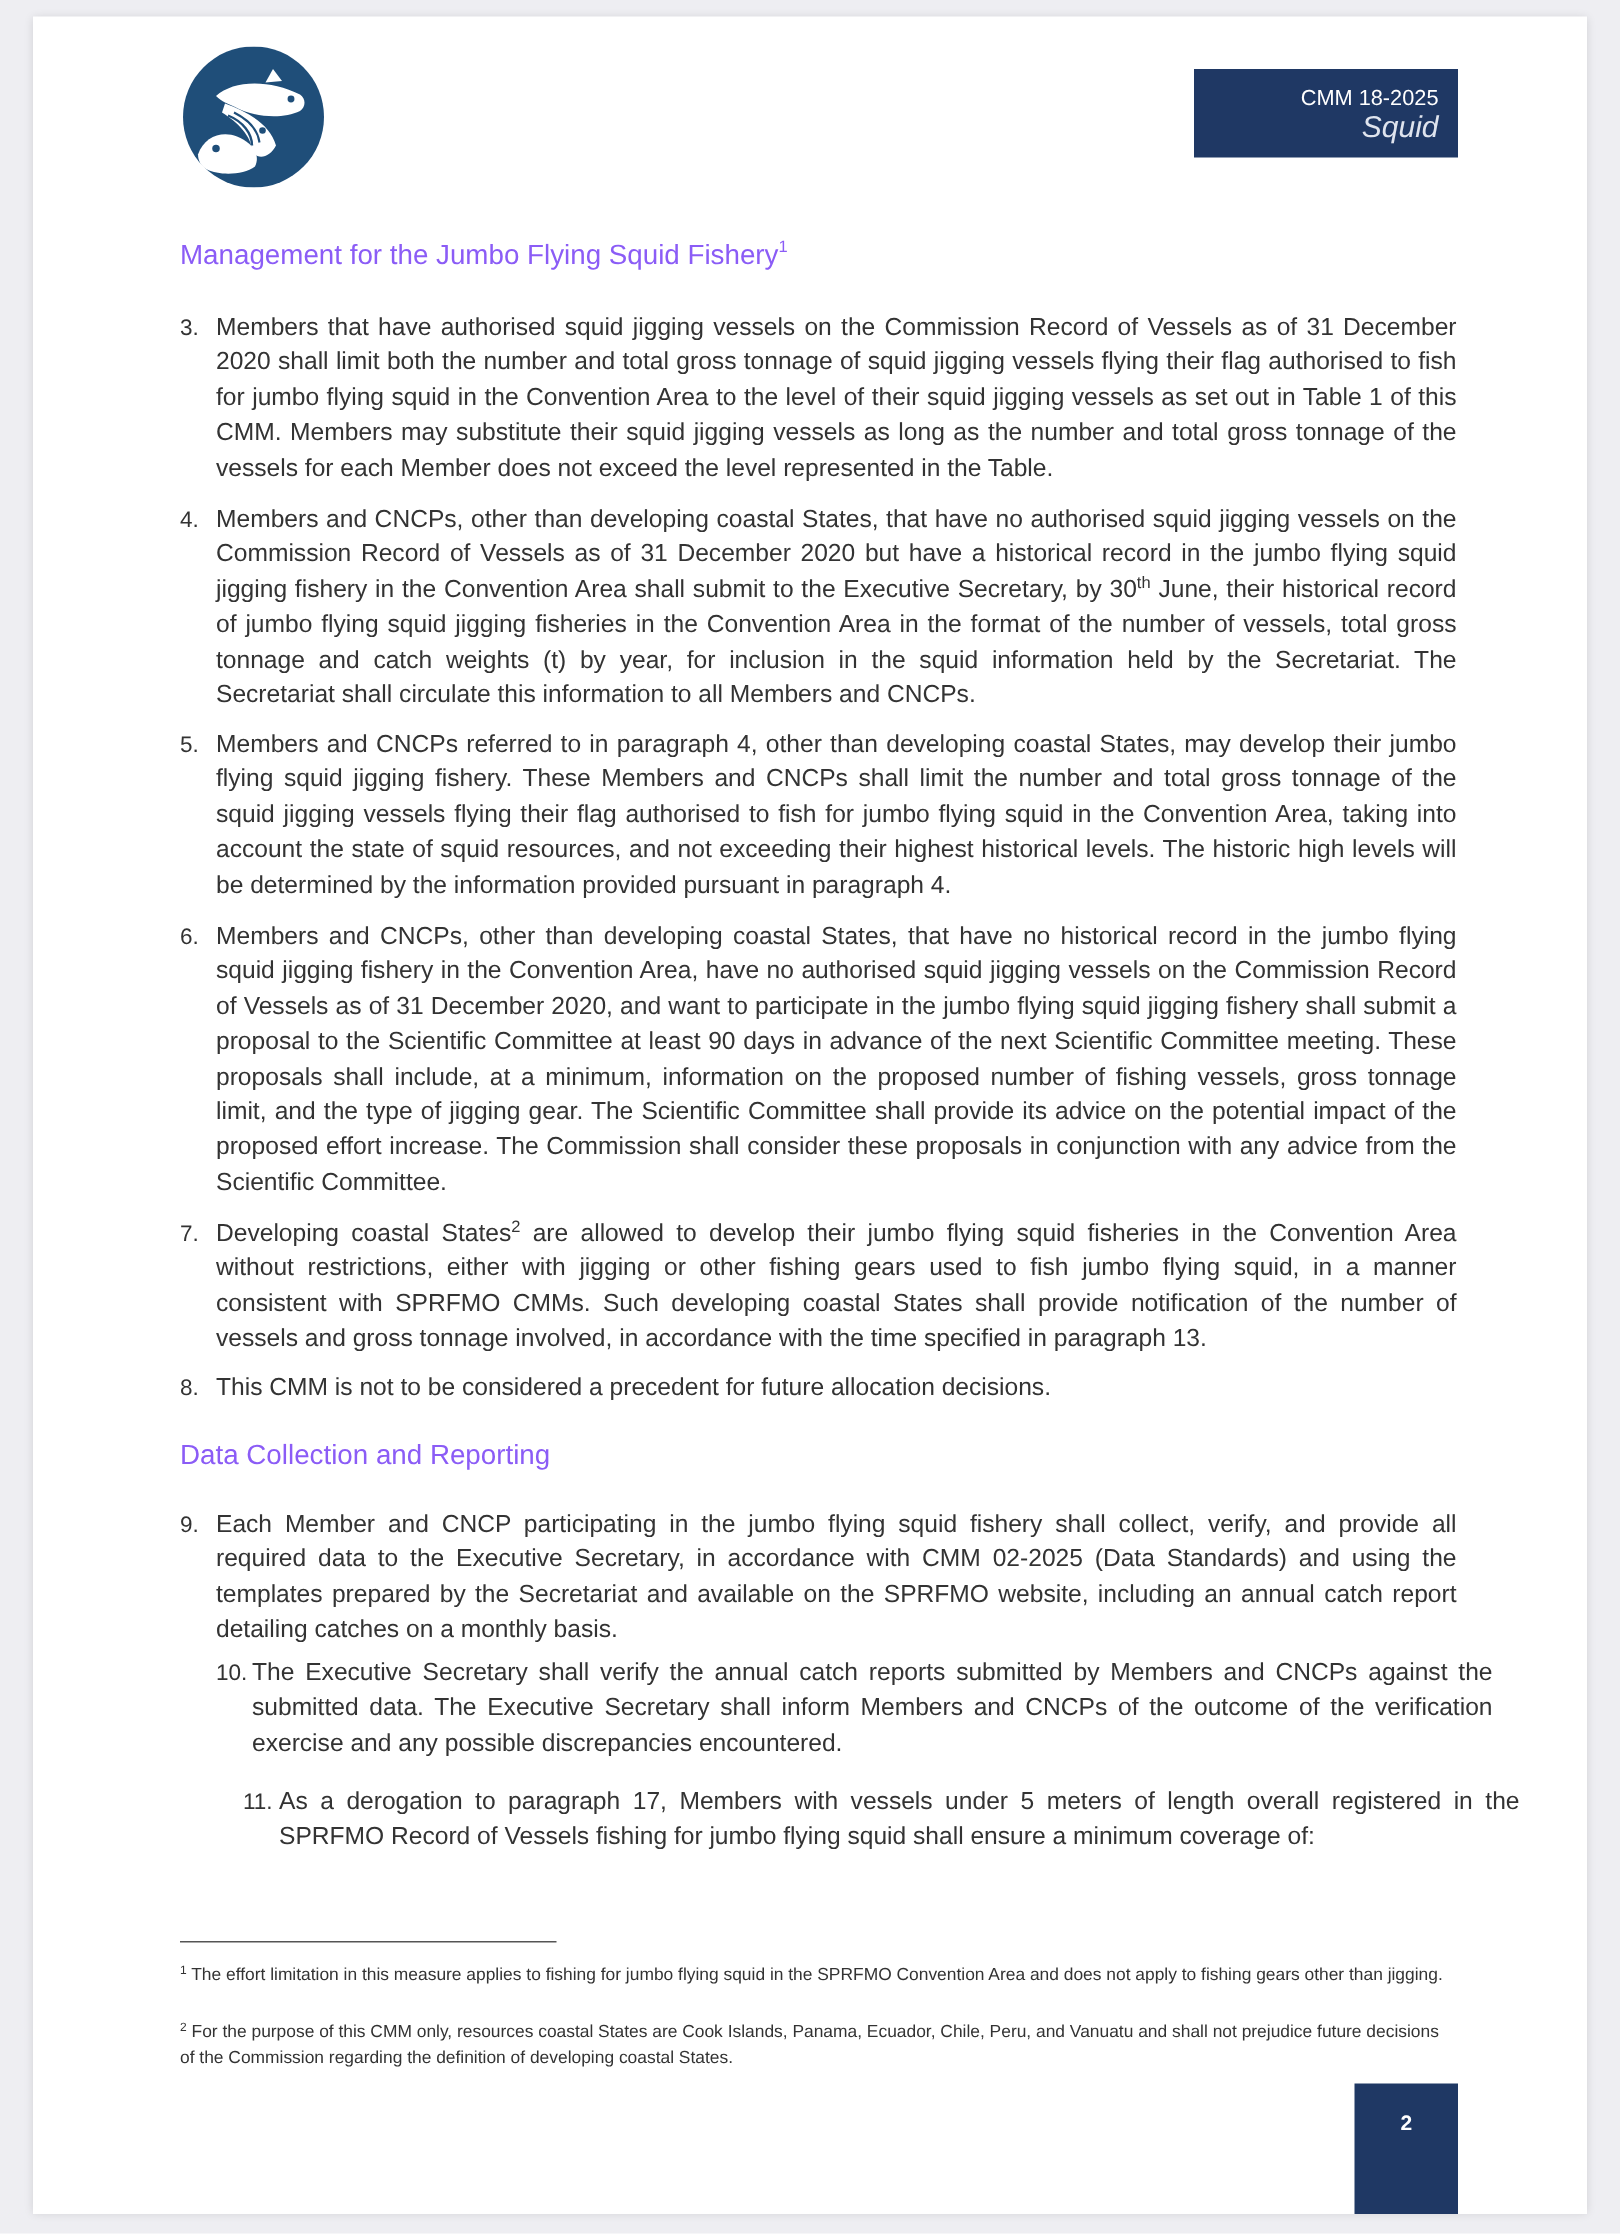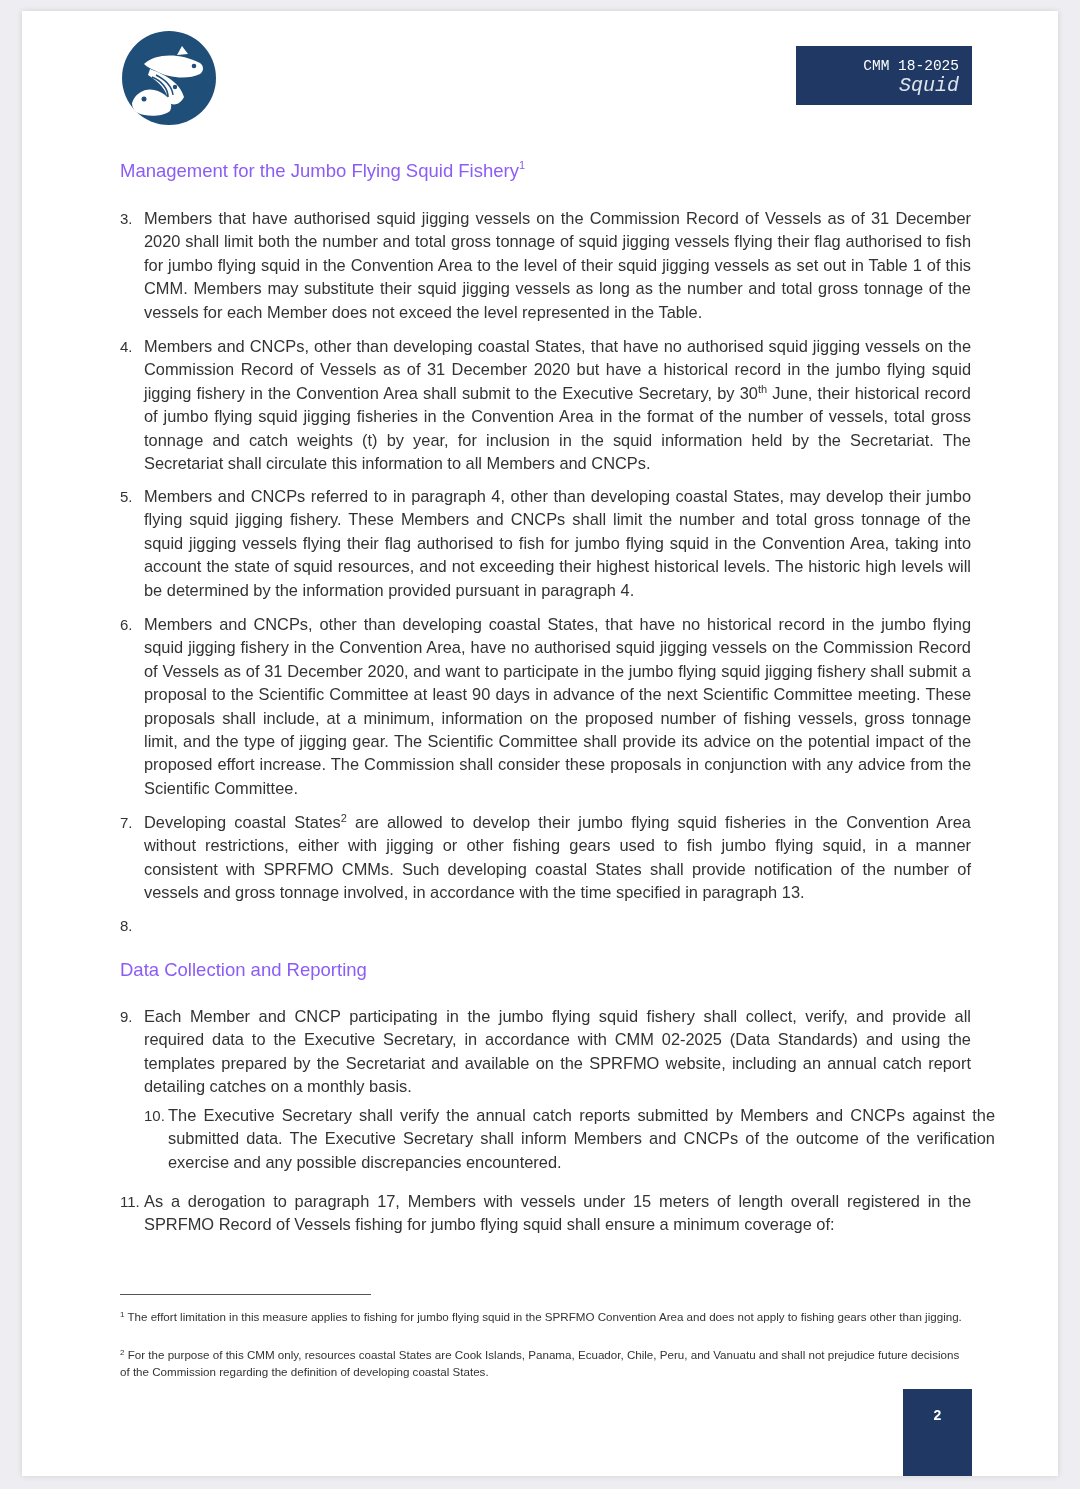--- a/index.html
+++ b/index.html
@@ -24,21 +24,20 @@
   }
   .header-box {
     position: absolute;
     left: 796px; top: 46px;
     width: 176px; height: 59px;
     background: #1f3864;
     color: #ffffff;
     text-align: right;
     box-sizing: border-box;
     padding: 11px 13px 0 0;
-    font-family: Liberation Mono, monospace;
   }
   .header-box .code { font-size: 14.5px; line-height: 19px; }
   .header-box .sub { font-size: 20px; font-style: italic; line-height: 19px; color: #dfe4ee; }
 
   .heading {
     position: absolute;
     left: 120px;
     font-size: 18.5px;
     color: #8b5cf6;
     white-space: nowrap;
@@ -143,39 +142,40 @@
   <span>Members and CNCPs, other than developing coastal States, that have no historical record in the jumbo flying squid jigging fishery in the Convention Area, have no authorised squid jigging vessels on the Commission Record of Vessels as of 31 December 2020, and want to participate in the jumbo flying squid jigging fishery shall submit a proposal to the Scientific Committee at least 90 days in advance of the next Scientific Committee meeting.  These proposals shall include, at a minimum, information on the proposed number of fishing vessels, gross tonnage limit, and the type of jigging gear. The Scientific Committee shall provide its advice on the potential impact of the proposed effort increase. The Commission shall consider these proposals in conjunction with any advice from the Scientific Committee.</span>
 </div>
 
 <div class="para" style="top:811px;">
   <span class="num">7.</span>
   <span>Developing coastal States</span><sup>2</sup><span> are allowed to develop their jumbo flying squid fisheries in the Convention Area without restrictions, either with jigging or other fishing gears used to fish jumbo flying squid, in a manner consistent with SPRFMO CMMs. Such developing coastal States shall provide notification of the number of vessels and gross tonnage involved, in accordance with the time specified in paragraph 13.</span>
 </div>
 
 <div class="para" style="top:914px;">
   <span class="num">8.</span>
+  <span>This CMM is not to be considered a precedent for future allocation decisions.</span>
 </div>
 
 <div class="heading" style="top:959px;">
   <span>Data Collection and Reporting</span>
 </div>
 
 <div class="para" style="top:1005px;">
   <span class="num">9.</span>
   <span>Each Member and CNCP participating in the jumbo flying squid fishery shall collect, verify, and provide all required data to the Executive Secretary, in accordance with CMM 02-2025 (Data Standards) and using the templates prepared by the Secretariat and available on the SPRFMO website, including an annual catch report detailing catches on a monthly basis.</span>
 </div>
 
 <div class="para" style="top:1104px;margin-left:24px;">
   <span class="num">10.</span>
   <span>The Executive Secretary shall verify the annual catch reports submitted by Members and CNCPs against the submitted data. The Executive Secretary shall inform Members and CNCPs of the outcome of the verification exercise and any possible discrepancies encountered.</span>
 </div>
 
-<div class="para" style="top:1190px;">
+<div class="para" style="top:1190px;margin-left:42px;">
   <span class="num">11.</span>
-  <span>As a derogation to paragraph 17, Members with vessels under 15 meters of length overall registered in the SPRFMO Record of Vessels fishing for jumbo flying squid shall ensure a minimum coverage of:</span>
+  <span>As a derogation to paragraph 17, Members with vessels under 5 meters of length overall registered in the SPRFMO Record of Vessels fishing for jumbo flying squid shall ensure a minimum coverage of:</span>
 </div>
 
 <div class="fn-rule"></div>
 
 <div class="footnote" style="top:1308px;">
   <sup>1</sup>
   <span>The effort limitation in this measure applies to fishing for jumbo flying squid in the SPRFMO Convention Area and does not apply to fishing gears other than jigging.</span>
 </div>
 
 <div class="footnote" style="top:1346px;">

